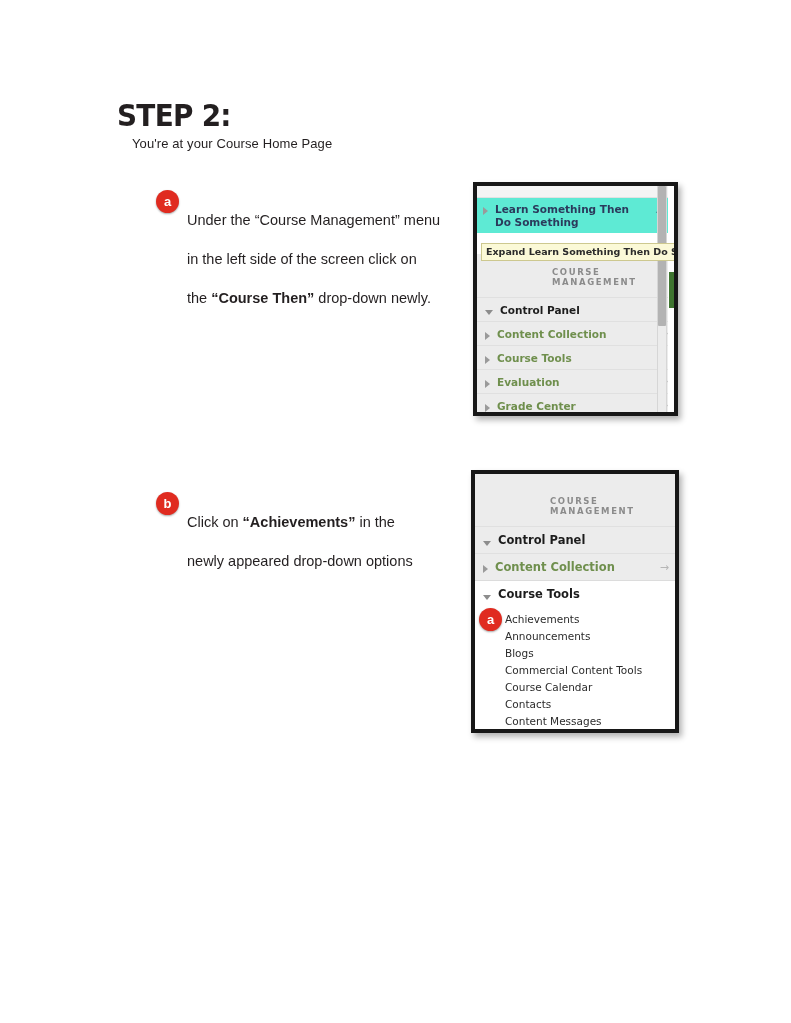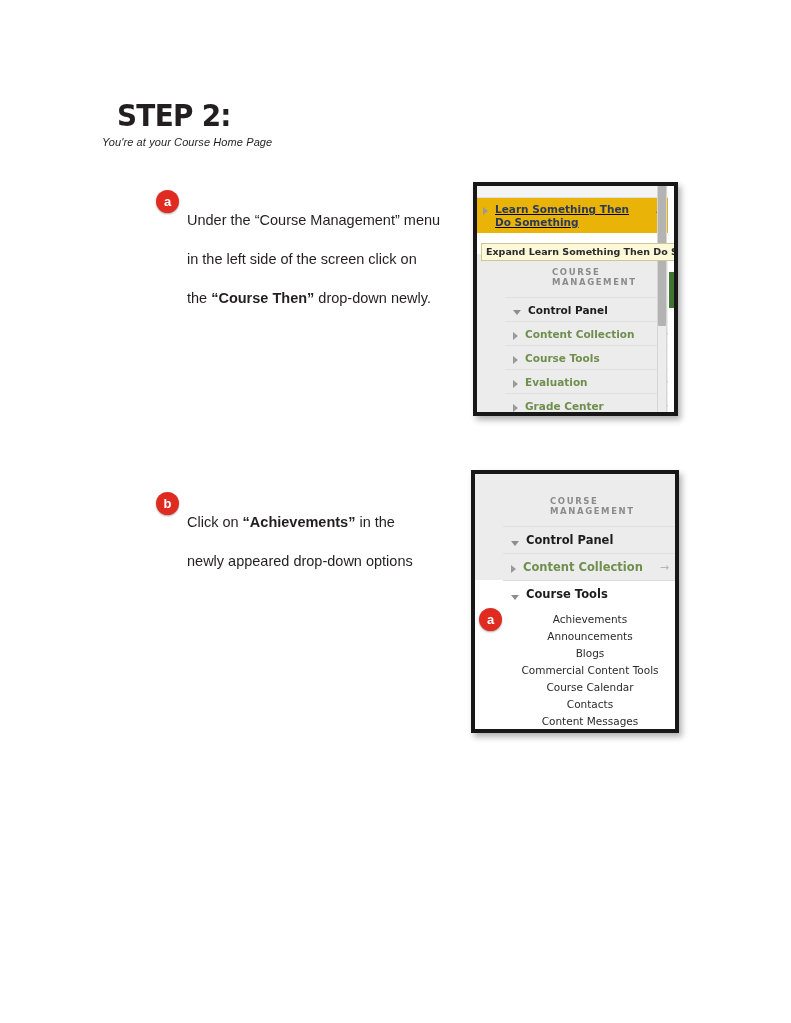--- a/index.html
+++ b/index.html
@@ -23,24 +23,23 @@
     font-family: "DejaVu Sans", sans-serif;
     font-size: 30px;
     font-weight: bold;
     letter-spacing: -0.8px;
     color: #231f20;
     transform: scaleX(0.93);
     transform-origin: left center;
   }
   .page-subtitle {
     position: absolute;
-    left: 102px;
+    left: 132px;
     top: 136px;
-    font-size: 11px;
-    font-style: italic;
+    font-size: 13px;
     color: #231f20;
     letter-spacing: 0.1px;
   }
 
   
   .instruction {
     position: absolute;
     display: flex;
     align-items: flex-start;
   }
@@ -106,22 +105,21 @@
     height: 11px;
     background: #f4f4f4;
     border-bottom: 1px solid #e2e2e2;
   }
 
   
   .menu-entry {
     display: flex;
     align-items: flex-start;
     padding: 5px 4px 4px 6px;
-    background: #eab308;
-    text-decoration: underline;
+    background: #5eead4;
   }
   .tri {
     width: 0; height: 0;
     flex: 0 0 auto;
     margin-top: 4px;
   }
   .tri-right {
     border-left: 5px solid #9a9a9a;
     border-top: 4px solid transparent;
     border-bottom: 4px solid transparent;
@@ -172,21 +170,20 @@
     margin-left: 48px;
   }
   .cm-row {
     display: flex;
     align-items: center;
     height: 24px;
     padding-left: 8px;
     padding-right: 6px;
     border-top: 1px solid #e0e0e0;
     box-sizing: border-box;
-    margin-left: 28px;
   }
   .cm-row-label {
     margin-left: 7px;
     font-size: 10.5px;
     flex: 1 1 auto;
     font-weight: bold;
   }
   .lbl-dark { color: #1c1c1c; font-weight: bold; }
   .lbl-green { color: #6f8f4d; }
   .arrow-right {
@@ -196,21 +193,20 @@
     line-height: 1;
   }
 
   
   .tool-list { background: #ffffff; padding: 3px 0 0 0; }
   .tool-item {
     font-size: 10.5px;
     color: #2b2b2b;
     padding: 1.5px 0 1.5px 30px;
     line-height: 14px;
-    text-align: center;
   }
 
   
   .scroll-track {
     position: absolute;
     right: 7px;
     top: 0;
     bottom: 0;
     width: 8px;
     background: #ececec;

